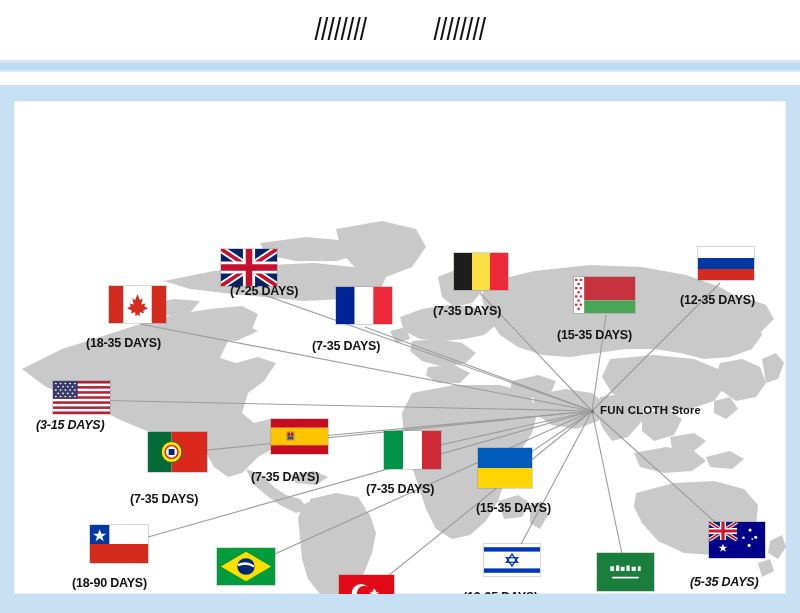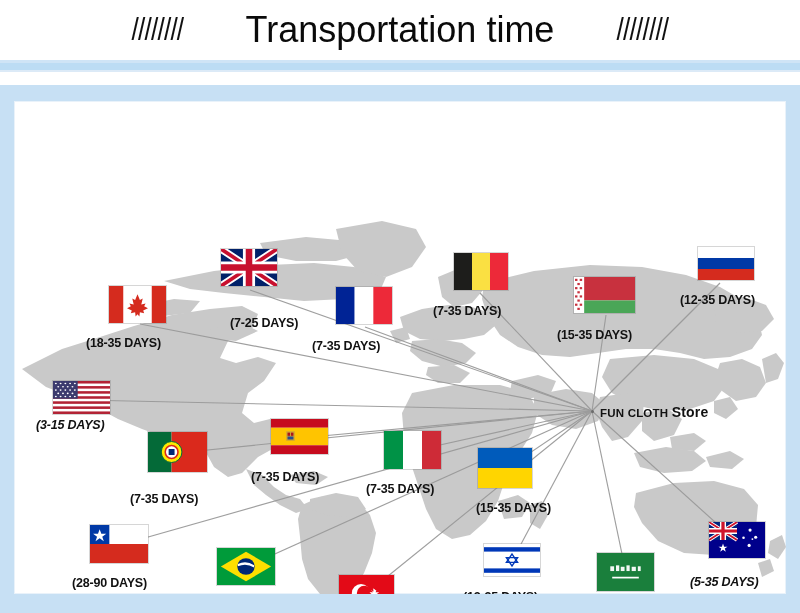--- a/index.html
+++ b/index.html
@@ -35,31 +35,30 @@
   .flag{position:absolute;overflow:hidden;background:#fff;
         box-shadow:0 0 0 1px rgba(120,120,120,.30);}
   .flag svg{display:block;width:100%;height:100%;}
 
   
   .lbl{position:absolute;font-size:12.5px;font-weight:bold;color:#111;
        white-space:nowrap;letter-spacing:-.2px;}
 
   .hub{position:absolute;font-size:11.5px;font-weight:bold;color:#111;
        white-space:nowrap;letter-spacing:.2px;}
-  .hub .sm{font-size:14px;}
+  .hub .sm{font-size:11px;}
   .hub-dot{position:absolute;width:3px;height:3px;border-radius:50%;background:#6b6b6b;}
 </style>
 </head>
 <body>
 
 <div id="root">
 
   <div class="header">
     <span class="slashes">////////</span>
-    <span class="title">Transportation time</span>
     <span class="slashes">////////</span>
   </div>
   <div class="rule-a"></div>
   <div class="rule-b"></div>
   <div class="rule-c"></div>
 
   <div class="panel">
     <div class="panel-inner">
 
       <div class="map">
@@ -174,21 +173,21 @@
             <svg viewBox="0 0 60 40" preserveAspectRatio="none">
               <use href="#flag-canada"></use>
             </svg>
           </div>
           <div class="lbl" style="left: 72px; top: 235px;">(18-35 DAYS)</div>
           <div class="flag" title="United Kingdom" style="left: 207px; top: 148px; width: 56px; height: 37px;">
             <svg viewBox="0 0 60 40" preserveAspectRatio="none">
               <use href="#flag-uk"></use>
             </svg>
           </div>
-          <div class="lbl" style="left: 184px; top: 215px; padding-left: 32px;">(7-25 DAYS)</div>
+          <div class="lbl" style="left: 184px; top: 183px; padding-left: 32px;">(7-25 DAYS)</div>
           <div class="flag" title="United States" style="left: 39px; top: 280px; width: 57px; height: 33px;">
             <svg viewBox="0 0 60 40" preserveAspectRatio="none">
               <use href="#flag-usa"></use>
             </svg>
           </div>
           <div class="lbl" style="left: 22px; top: 317px; font-style: italic;">(3-15 DAYS)</div>
           <div class="flag" title="France" style="left: 322px; top: 186px; width: 56px; height: 37px;">
             <svg viewBox="0 0 60 40" preserveAspectRatio="none">
               <use href="#flag-france"></use>
             </svg>
@@ -234,21 +233,21 @@
             <svg viewBox="0 0 60 40" preserveAspectRatio="none">
               <use href="#flag-ukraine"></use>
             </svg>
           </div>
           <div class="lbl" style="left: 462px; top: 400px;">(15-35 DAYS)</div>
           <div class="flag" title="Chile" style="left: 76px; top: 424px; width: 58px; height: 38px;">
             <svg viewBox="0 0 60 40" preserveAspectRatio="none">
               <use href="#flag-chile"></use>
             </svg>
           </div>
-          <div class="lbl" style="left: 58px; top: 475px;">(28-90 DAYS)</div>
+          <div class="lbl" style="left: 58px; top: 475px;">(18-90 DAYS)</div>
           <div class="flag" title="Brazil" style="left: 203px; top: 447px; width: 58px; height: 37px;">
             <svg viewBox="0 0 60 40" preserveAspectRatio="none">
               <use href="#flag-brazil"></use>
             </svg>
           </div>
           <div class="flag" title="Turkey" style="left: 325px; top: 474px; width: 55px; height: 36px;">
             <svg viewBox="0 0 60 40" preserveAspectRatio="none">
               <use href="#flag-turkey"></use>
             </svg>
           </div>

